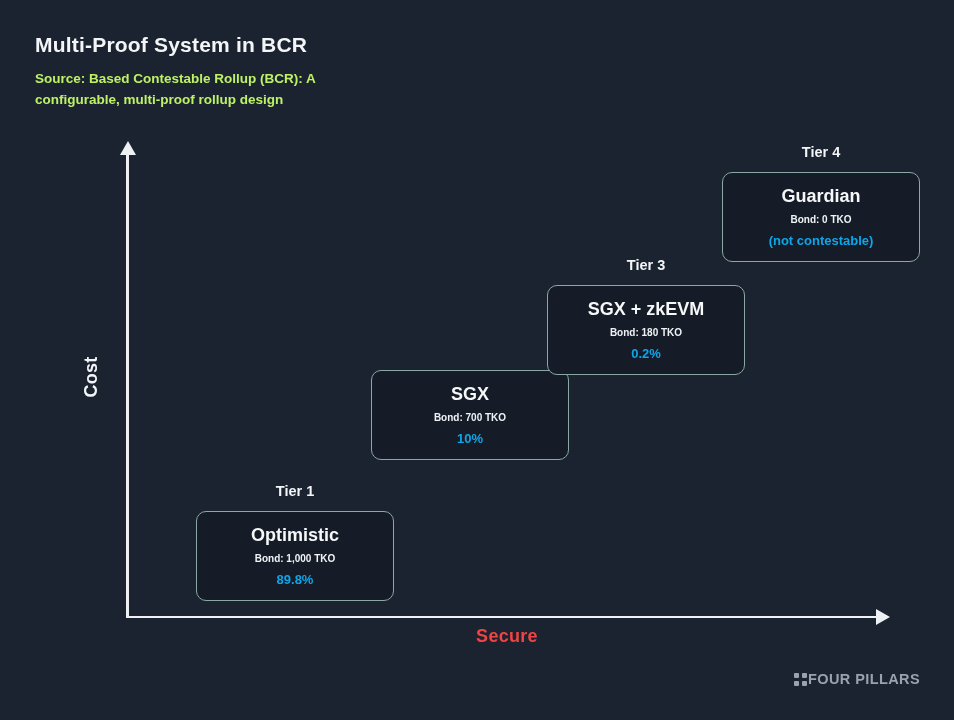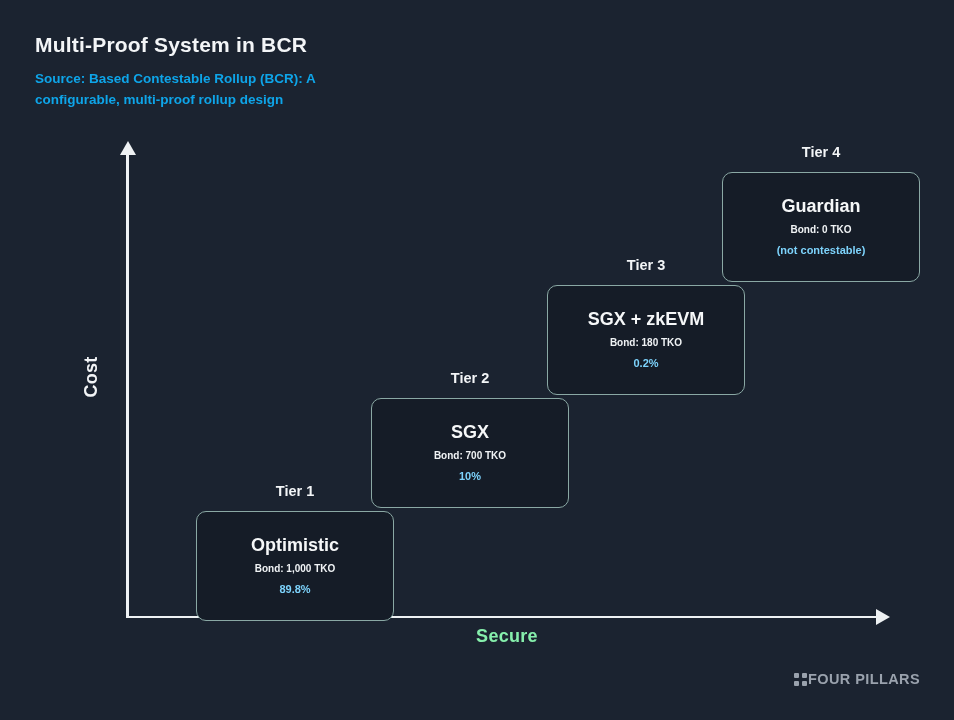--- a/index.html
+++ b/index.html
@@ -23,21 +23,21 @@
     font-weight: bold;
     color: #f3f5f7;
     letter-spacing: 0.2px;
   }
   .source {
     position: absolute;
     left: 35px;
     top: 68px;
     font-size: 13.5px;
     font-weight: bold;
-    color: #0ea5e9;
+    color: #bef264;
     line-height: 21px;
   }
   
   .y-axis {
     position: absolute;
     left: 126px;
     top: 152px;
     width: 2.5px;
     height: 466px;
     background: #eef1f3;
@@ -84,41 +84,41 @@
     letter-spacing: 0.3px;
   }
   .x-axis-label {
     position: absolute;
     left: 427px;
     top: 626px;
     width: 160px;
     text-align: center;
     font-size: 18px;
     font-weight: bold;
-    color: #86efac;
+    color: #ef4444;
     letter-spacing: 0.3px;
   }
   
   .tier {
     position: absolute;
     width: 198px;
     padding-left: 48px;
   }
   .tier-label {
     text-align: center;
     font-size: 14.5px;
     font-weight: bold;
     color: #f3f5f7;
     height: 20px;
     margin-bottom: 8px;
   }
   .tier-box {
     box-sizing: border-box;
     width: 198px;
-    height: 110px;
+    height: 90px;
     background: #151c27;
     border: 1.5px solid #8aa8a4;
     border-radius: 10px;
     display: flex;
     flex-direction: column;
     align-items: center;
     justify-content: center;
     gap: 3px;
     padding: 4px 8px;
   }
@@ -128,23 +128,23 @@
     color: #f5f7f8;
     line-height: 22px;
   }
   .tier-bond {
     font-size: 10px;
     font-weight: bold;
     color: #f0f3f5;
     line-height: 19px;
   }
   .tier-detail {
-    font-size: 11px;
-    font-weight: bold;
-    color: #7dd3fc;
+    font-size: 13px;
+    font-weight: bold;
+    color: #0ea5e9;
     line-height: 17px;
   }
   .tier-1 { left: 148px; top: 483px; }
   .tier-2 { left: 323px; top: 370px; }
   .tier-3 { left: 499px; top: 257px; }
   .tier-4 { left: 674px; top: 144px; }
   
   .brand {
     position: absolute;
     right: 34px;
@@ -193,21 +193,20 @@
   <div class="tier tier-1">
     <div class="tier-label">Tier 1</div>
     <div class="tier-box">
       <div class="tier-name">Optimistic</div>
       <div class="tier-bond">Bond: 1,000 TKO</div>
       <div class="tier-detail">89.8%</div>
     </div>
   </div>
 
   <div class="tier tier-2">
-    <div class="tier-label">Tier 2</div>
     <div class="tier-box">
       <div class="tier-name">SGX</div>
       <div class="tier-bond">Bond: 700 TKO</div>
       <div class="tier-detail">10%</div>
     </div>
   </div>
 
   <div class="tier tier-3">
     <div class="tier-label">Tier 3</div>
     <div class="tier-box">

